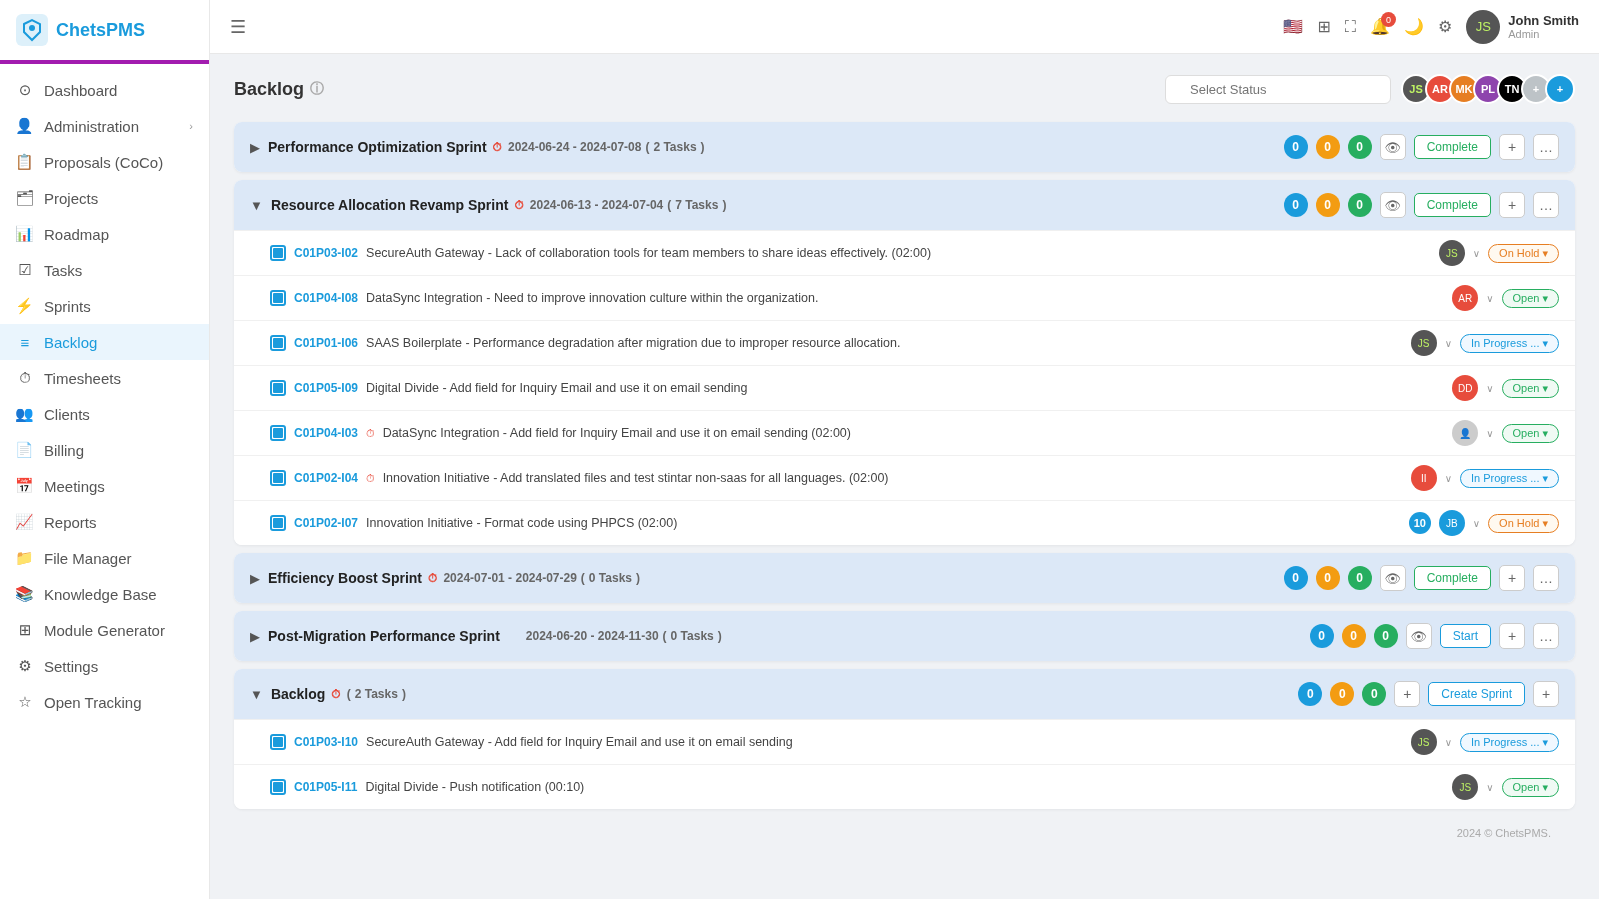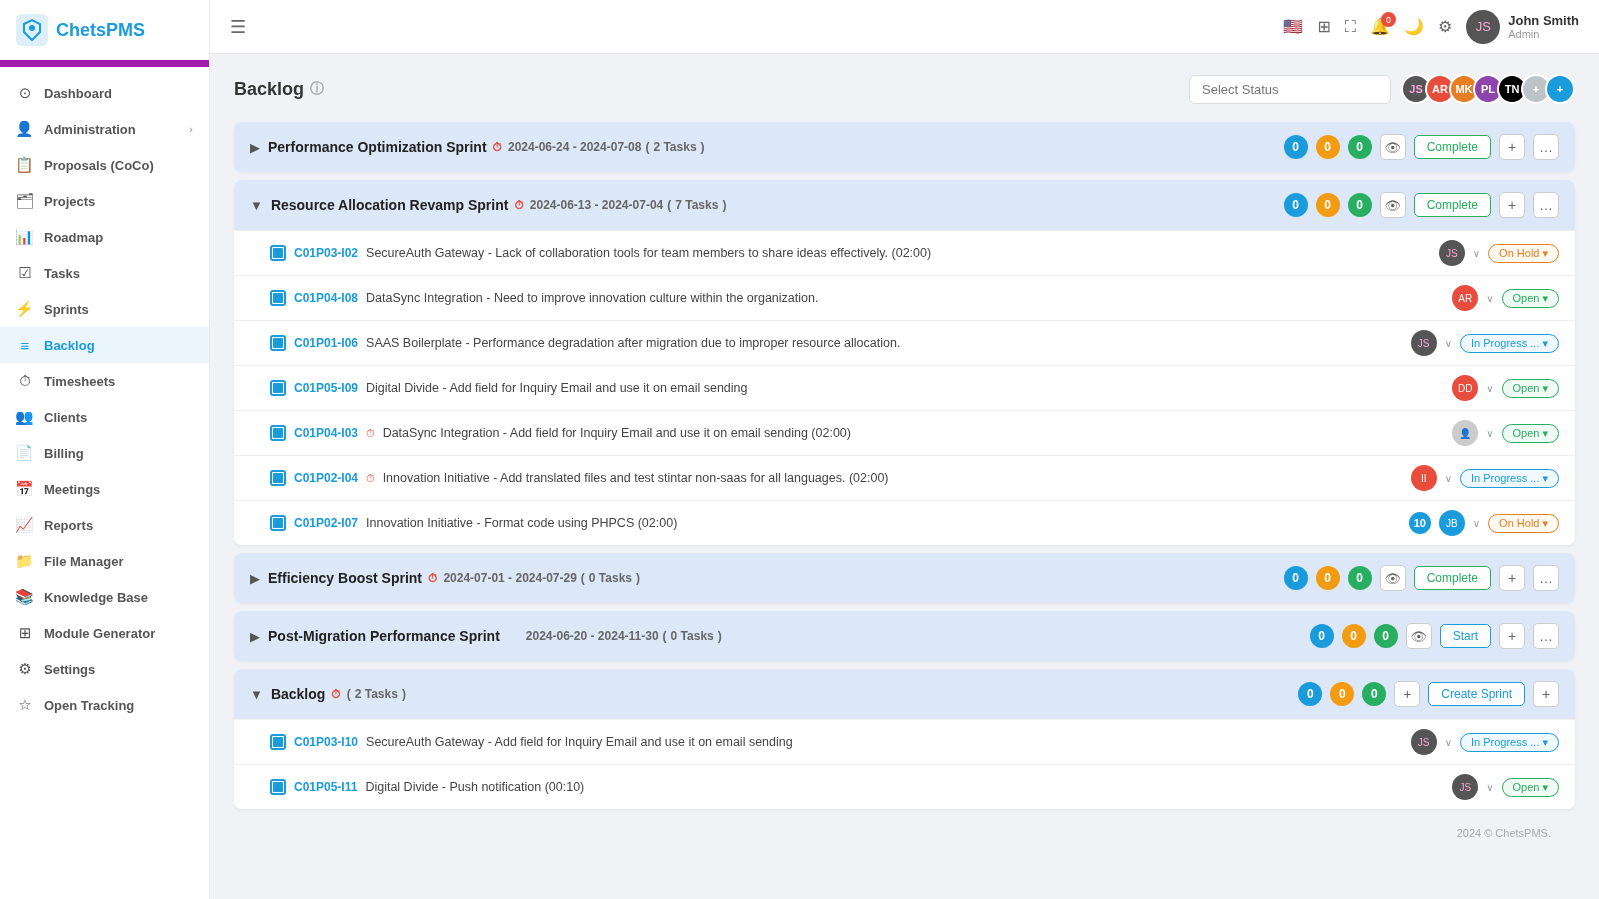--- a/index.html
+++ b/index.html
@@ -2,27 +2,27 @@
 <html><head>
   <meta charset="utf-8">
   <style>
     * { box-sizing: border-box; margin: 0; padding: 0; }
     body { font-family: 'Segoe UI', Arial, sans-serif; background: #f0f2f5; color: #333; font-size: 13px; }
 
     .app-container { display: flex; height: 100vh; overflow: hidden; }
 
     
     .sidebar { width: 210px; background: #fff; border-right: 1px solid #e8e8e8; display: flex; flex-direction: column; flex-shrink: 0; overflow-y: auto; }
-    .sidebar-logo { padding: 14px 16px; display: flex; align-items: center; gap: 8px; border-bottom: 7px solid #a21caf; }
+    .sidebar-logo { padding: 14px 16px; display: flex; align-items: center; gap: 8px; border-bottom: 4px solid #a21caf; }
     .logo-icon { width: 32px; height: 32px; }
     .logo-text { font-size: 18px; font-weight: 700; color: #1a9bdc; }
     .sidebar-nav { padding: 8px 0; flex: 1; }
     .nav-item { display: flex; align-items: center; padding: 9px 16px; cursor: pointer; color: #555; gap: 10px; position: relative; }
     .nav-item.active { color: #1a9bdc; background: #eaf5fd; }
-    .nav-item .nav-label { font-size: 13px; font-weight: bold; }
+    .nav-item .nav-label { font-size: 15px; }
     .nav-item .nav-arrow { margin-left: auto; font-size: 11px; color: #999; }
     .nav-icon { width: 18px; height: 18px; display: flex; align-items: center; justify-content: center; color: inherit; font-size: 15px; }
 
     
     .main-area { flex: 1; display: flex; flex-direction: column; overflow: hidden; }
     .top-header { background: #fff; border-bottom: 1px solid #e8e8e8; height: 54px; display: flex; align-items: center; padding: 0 20px; gap: 14px; }
     .hamburger { font-size: 18px; color: #666; cursor: pointer; }
     .header-spacer { flex: 1; }
     .header-icons { display: flex; align-items: center; gap: 14px; }
     .header-icon { font-size: 16px; color: #666; cursor: pointer; position: relative; }
@@ -33,21 +33,21 @@
     .user-role { font-size: 11px; color: #999; }
 
     
     .content-area { flex: 1; overflow-y: auto; padding: 20px 24px; }
 
     
     .backlog-header { display: flex; align-items: center; justify-content: space-between; margin-bottom: 18px; }
     .backlog-title { display: flex; align-items: center; gap: 6px; font-size: 18px; font-weight: 600; color: #333; }
     .info-icon { color: #aaa; font-size: 14px; cursor: pointer; }
     .backlog-actions { display: flex; align-items: center; gap: 10px; }
-    .select-status { border: 1px solid #ddd; border-radius: 6px; padding: 6px 12px; color: #666; font-size: 13px; background: #fff; cursor: pointer; }
+    .select-status { border: 1px solid #ddd; border-radius: 6px; padding: 6px 24px; color: #666; font-size: 13px; background: #fff; cursor: pointer; }
     .avatar-stack { display: flex; align-items: center; }
     .avatar-stack .av { width: 30px; height: 30px; border-radius: 50%; border: 2px solid #fff; margin-left: -6px; display: flex; align-items: center; justify-content: center; font-size: 11px; font-weight: 600; overflow: hidden; }
     .av:first-child { margin-left: 0; }
     .av-add { background: #1a9bdc; color: #fff; font-size: 18px; cursor: pointer; }
 
     
     .sprint-block { background: #fff; border-radius: 8px; margin-bottom: 8px; overflow: hidden; box-shadow: 0 1px 3px rgba(0,0,0,0.06); }
     .sprint-header { display: flex; align-items: center; padding: 12px 16px; background: #dce8f7; cursor: pointer; }
     .sprint-chevron { font-size: 13px; color: #555; margin-right: 8px; }
     .sprint-name { font-weight: 700; font-size: 14px; color: #222; flex: 1; display: flex; align-items: center; gap: 6px; }
@@ -91,21 +91,21 @@
     
     .flag { font-size: 16px; }
 
     
     .av-red { background: #e74c3c; color: #fff; }
     .av-blue { background: #1a9bdc; color: #fff; }
     .av-green { background: #000000; color: #fff; }
     .av-orange { background: #e67e22; color: #fff; }
     .av-purple { background: #8e44ad; color: #fff; }
     .av-gray { background: #bdc3c7; color: #fff; }
-    .av-dark { background: #555; color: #f9a8d4; }
+    .av-dark { background: #555; color: #bef264; }
 
     .task-flag-icon { font-size: 11px; color: #e74c3c; }
   </style>
 </head>
 <body>
 
 <div class="app-container">
 
   <aside class="sidebar">
     <div class="sidebar-logo">

